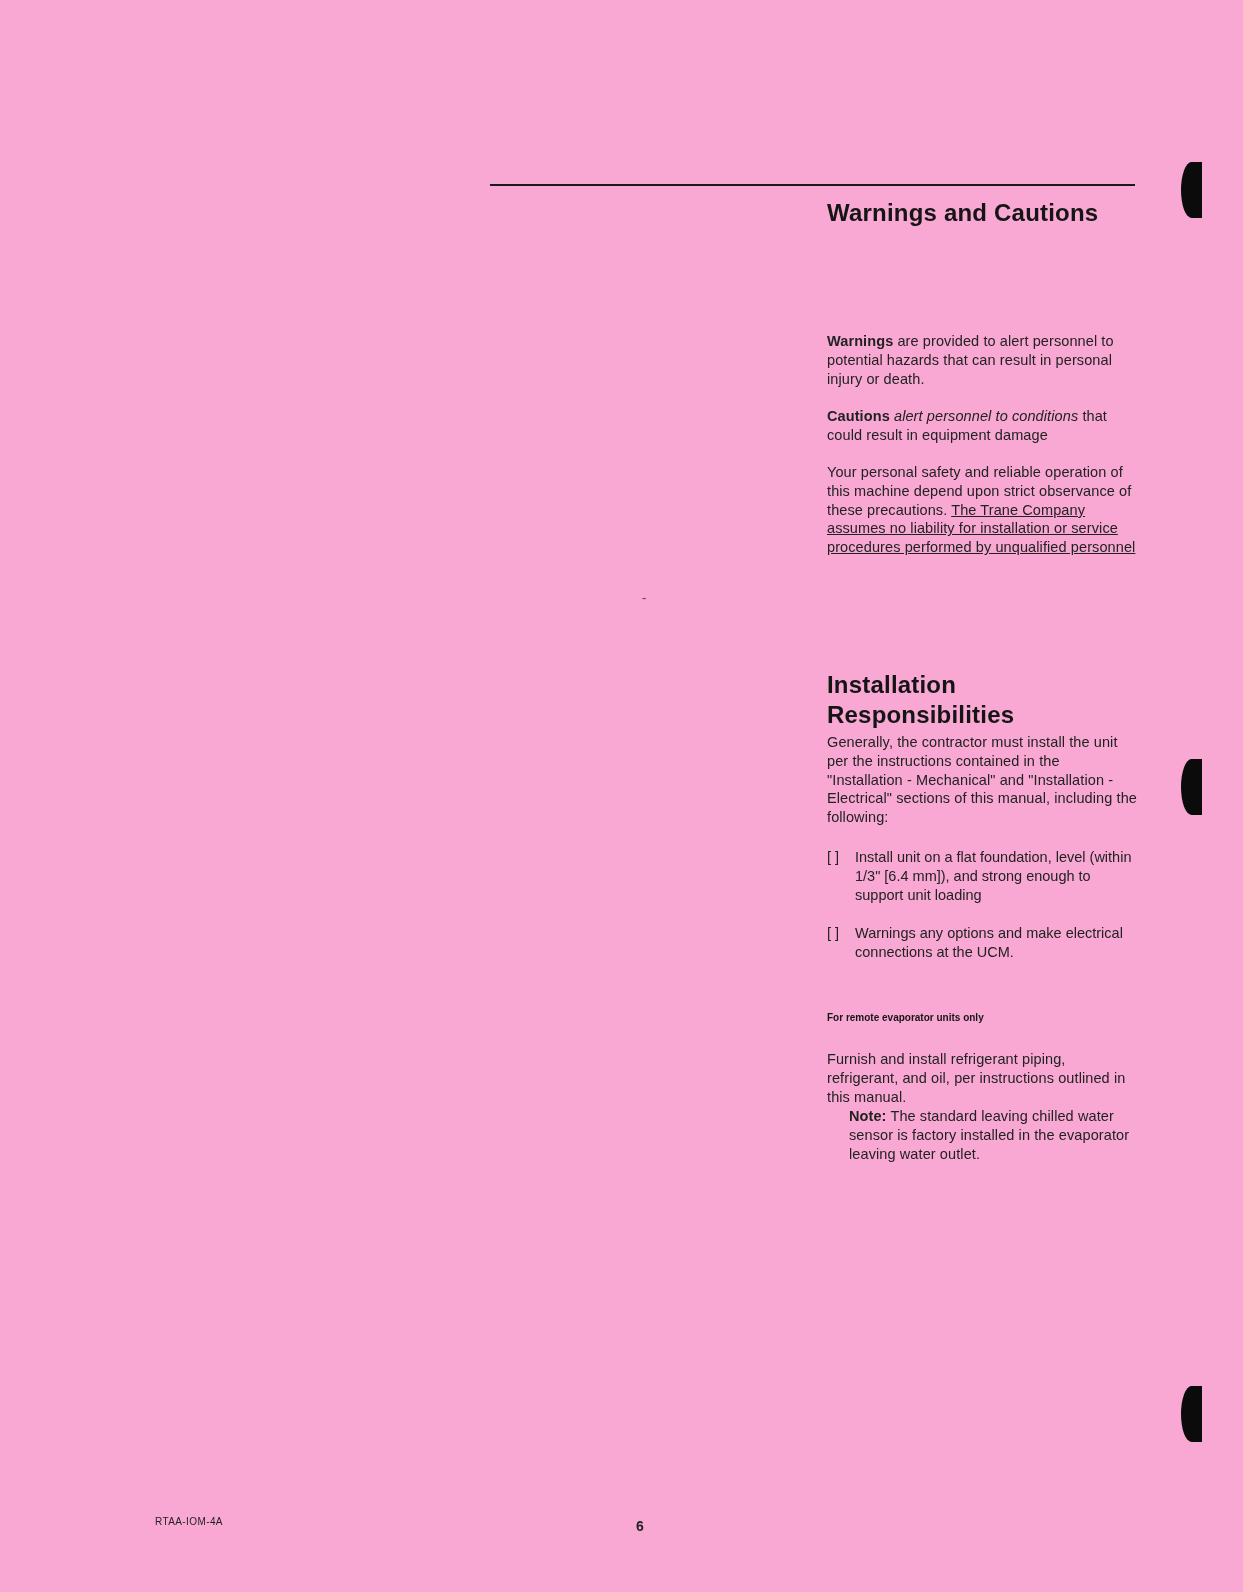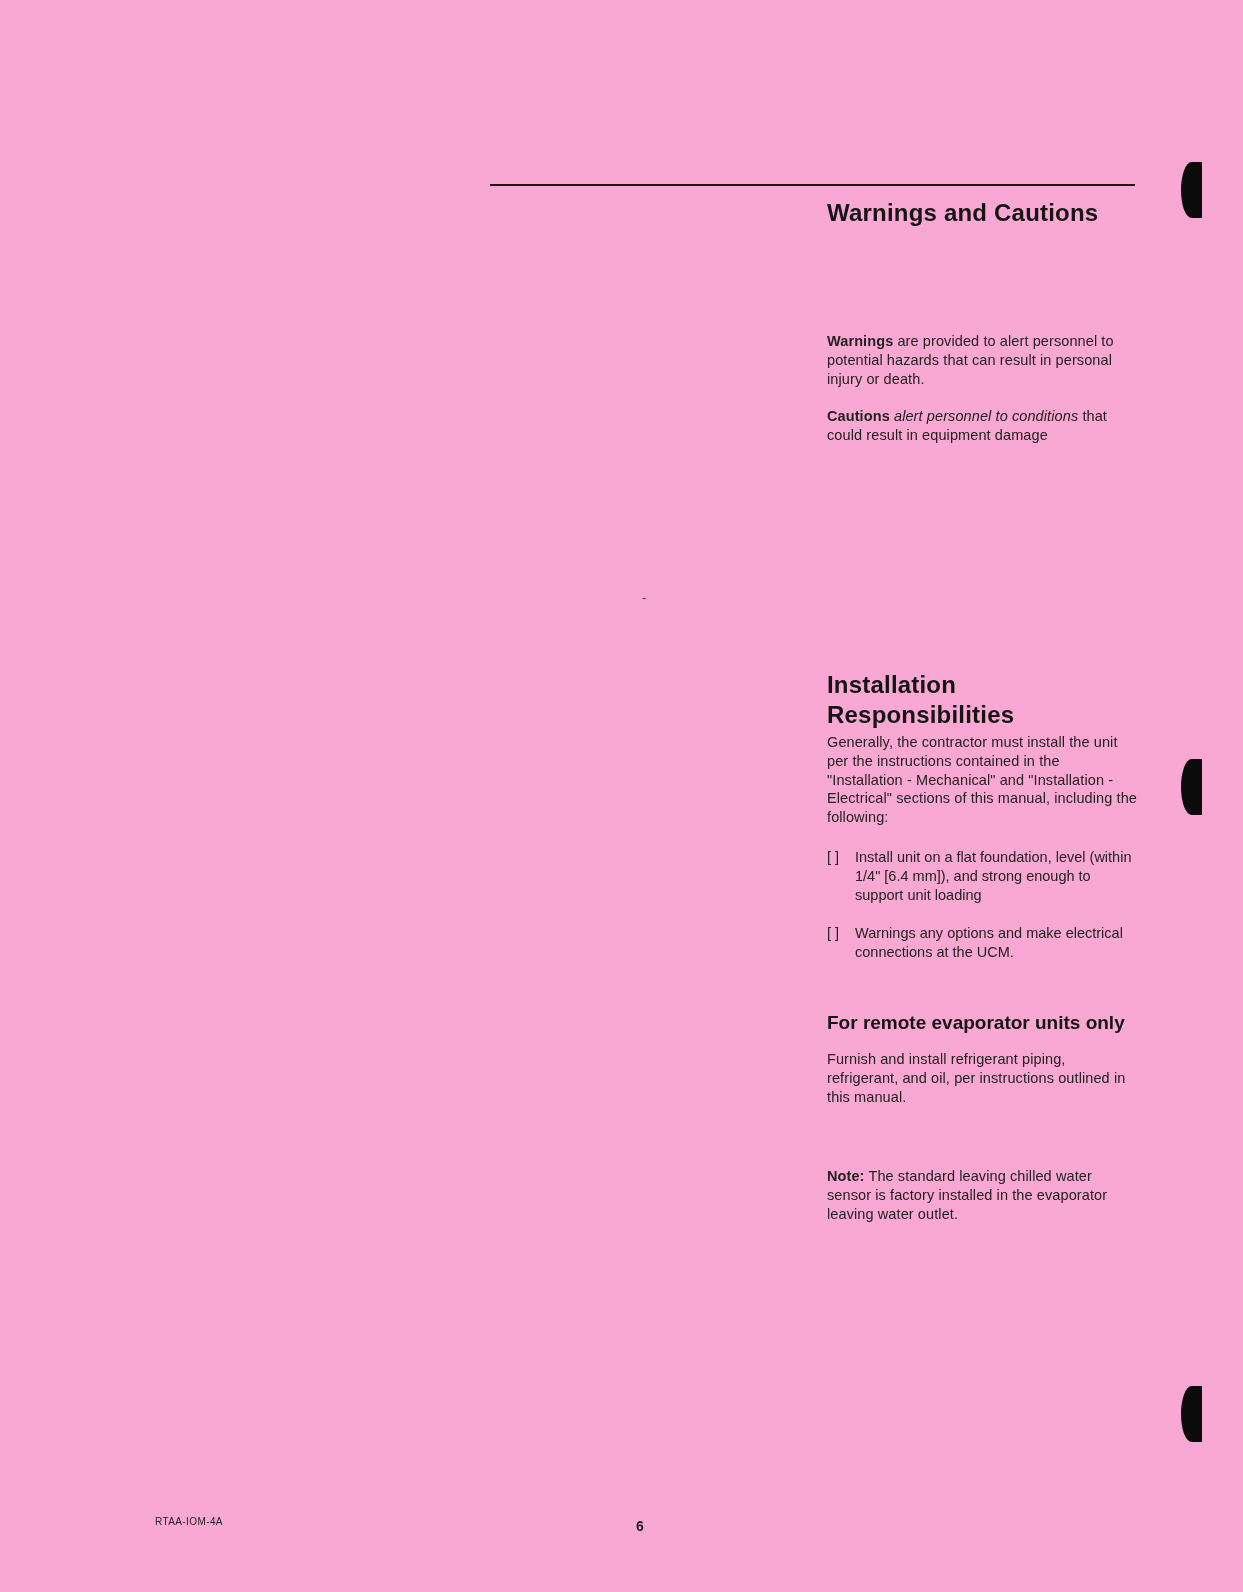--- a/index.html
+++ b/index.html
@@ -43,21 +43,21 @@
     font-size: 14.5px;
     line-height: 18.8px;
     letter-spacing: 0.1px;
     color: #222;
   }
   .subhead {
     position: absolute;
     left: 827px;
     width: 320px;
     margin: 0;
-    font-size: 19px;
+    font-size: 10px;
     font-weight: bold;
     color: #161616;
   }
   .underlined { text-decoration: underline; }
   .ital { font-style: italic; }
   .checkrow {
     position: absolute;
     left: 827px;
     width: 316px;
     display: flex;
@@ -112,39 +112,40 @@
 
   <div class="top-rule"></div>
 
   <h1 class="h1" style="top:198px;">Warnings and Cautions</h1>
 
 
   <p class="body" style="top:407px;"><b>Cautions</b><span class="ital"> alert personnel to conditions</span><span> that could result in equipment damage</span></p>
 
   <p class="body" style="top:332px;"><b>Warnings</b><span> are provided to alert personnel to potential hazards that can result in personal injury or death.</span></p>
 
+  <p class="body" style="top:463px;"><span>Your personal safety and reliable operation of this machine depend upon strict observance of these precautions. </span><span class="underlined">The Trane Company assumes no liability for installation or service procedures performed by unqualified personnel</span></p>
 
   <span class="stray-mark">-</span>
 
   <h1 class="h1" style="top:646px;margin-top:24px;"><span>Installation</span><br><span>Responsibilities</span></h1>
 
   <p class="body" style="top:733px;">Generally, the contractor must install the unit per the instructions contained in the "Installation - Mechanical" and "Installation - Electrical" sections of this manual, including the following:</p>
 
   <div class="checkrow" style="top:848px;">
     <span class="marker">[ ]</span>
-    <span class="check-text">Install unit on a flat foundation, level (within 1/4" [6.4 mm]), and strong enough to support unit loading</span>
+    <span class="check-text">Install unit on a flat foundation, level (within 1/3" [6.4 mm]), and strong enough to support unit loading</span>
   </div>
 
   <div class="checkrow" style="top:924px;">
     <span class="marker">[ ]</span>
     <span class="check-text">Warnings any options and make electrical connections at the UCM.</span>
   </div>
 
   <h2 class="subhead" style="top:1012px;">For remote evaporator units only</h2>
 
   <p class="body" style="top:1050px;">Furnish and install refrigerant piping, refrigerant, and oil, per instructions outlined in this manual.</p>
 
-  <p class="body" style="top:1167px;"><b>Note:</b><span> The standard leaving chilled water sensor is factory installed in the evaporator leaving water outlet.</span></p>
+  <p class="body" style="top:1107px;margin-left:22px;"><b>Note:</b><span> The standard leaving chilled water sensor is factory installed in the evaporator leaving water outlet.</span></p>
 
   <div class="footer-docid">RTAA-IOM-4A</div>
   <div class="footer-page">6</div>
 
 </div>
 
 </body></html>

